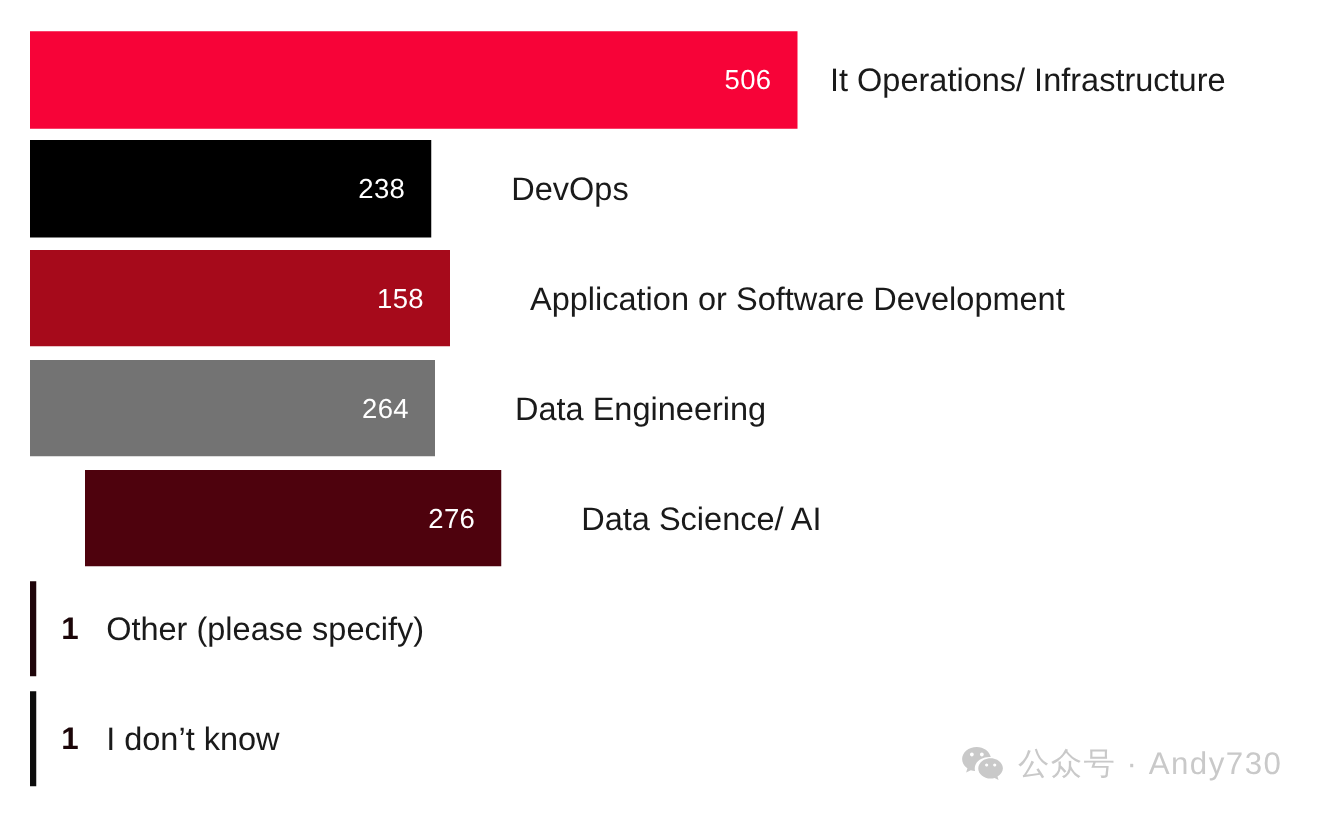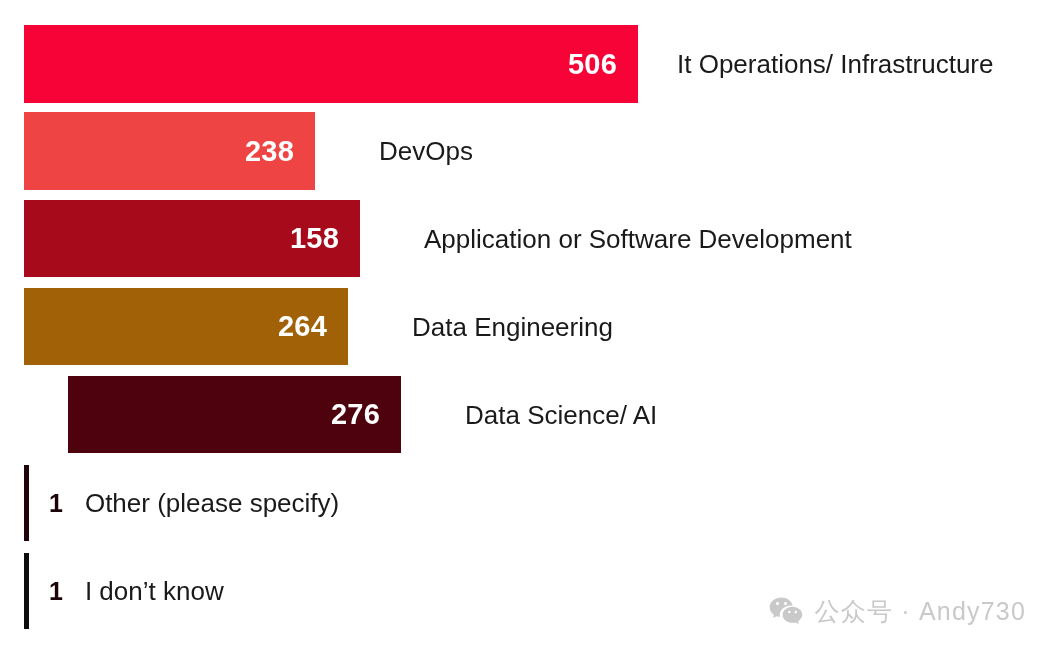--- a/index.html
+++ b/index.html
@@ -40,22 +40,22 @@
     height: 100%;
     display: flex;
     align-items: center;
     justify-content: flex-end;
     box-sizing: border-box;
     flex: 0 0 auto;
   }
 
   .bar-value-inside {
     color: #ffffff;
-    font-weight: bold;
-    font-size: 29px;
+    font-weight: normal;
+    font-size: 22px;
     letter-spacing: 0.2px;
     padding-right: 21px;
     line-height: 1;
     white-space: nowrap;
   }
 
   .bar-value-outside {
     color: #1b0508;
     font-weight: bold;
     font-size: 25px;
@@ -66,21 +66,21 @@
 
   .bar-label {
     color: #1a1a1a;
     font-size: 26px;
     font-weight: normal;
     line-height: 1;
     white-space: nowrap;
     flex: 0 0 auto;
   }
 
-  .label-gap-wide { padding-left: 39px; }
+  .label-gap-wide { padding-left: 26px; }
   .label-gap-mid  { padding-left: 28px; margin-left: 36px; }
   .label-gap-thin { padding-left: 22px; }
 
   
   #watermark {
     position: absolute;
     right: 28px;
     bottom: 26px;
     display: flex;
     flex-direction: row;
@@ -110,35 +110,35 @@
   <div class="chart-rows">
 
     <div class="bar-row" style="top:25px; height:78px;">
       <div class="bar" style="width:614px; background:#F70338;">
         <span class="bar-value-inside">506</span>
       </div>
       <span class="bar-label label-gap-wide">It Operations/ Infrastructure</span>
     </div>
 
     <div class="bar-row" style="top:112px; height:78px;">
-      <div class="bar" style="width:291px; background:#ef4444;">
+      <div class="bar" style="width:321px; background:#000000;">
         <span class="bar-value-inside">238</span>
       </div>
       <span class="bar-label label-gap-mid">DevOps</span>
     </div>
 
     <div class="bar-row" style="top:200px; height:77px;">
       <div class="bar" style="width:336px; background:#A60A1B;">
         <span class="bar-value-inside">158</span>
       </div>
       <span class="bar-label label-gap-mid">Application or Software Development</span>
     </div>
 
     <div class="bar-row" style="top:288px; height:77px;">
-      <div class="bar" style="width:324px; background:#a16207;align-items:center;">
+      <div class="bar" style="width:324px; background:#737373;align-items:center;">
         <span class="bar-value-inside">264</span>
       </div>
       <span class="bar-label label-gap-mid">Data Engineering</span>
     </div>
 
     <div class="bar-row" style="top:376px; height:77px;">
       <div class="bar" style="width:333px; background:#4E020D;margin-left:44px;">
         <span class="bar-value-inside">276</span>
       </div>
       <span class="bar-label label-gap-mid">Data Science/ AI</span>

